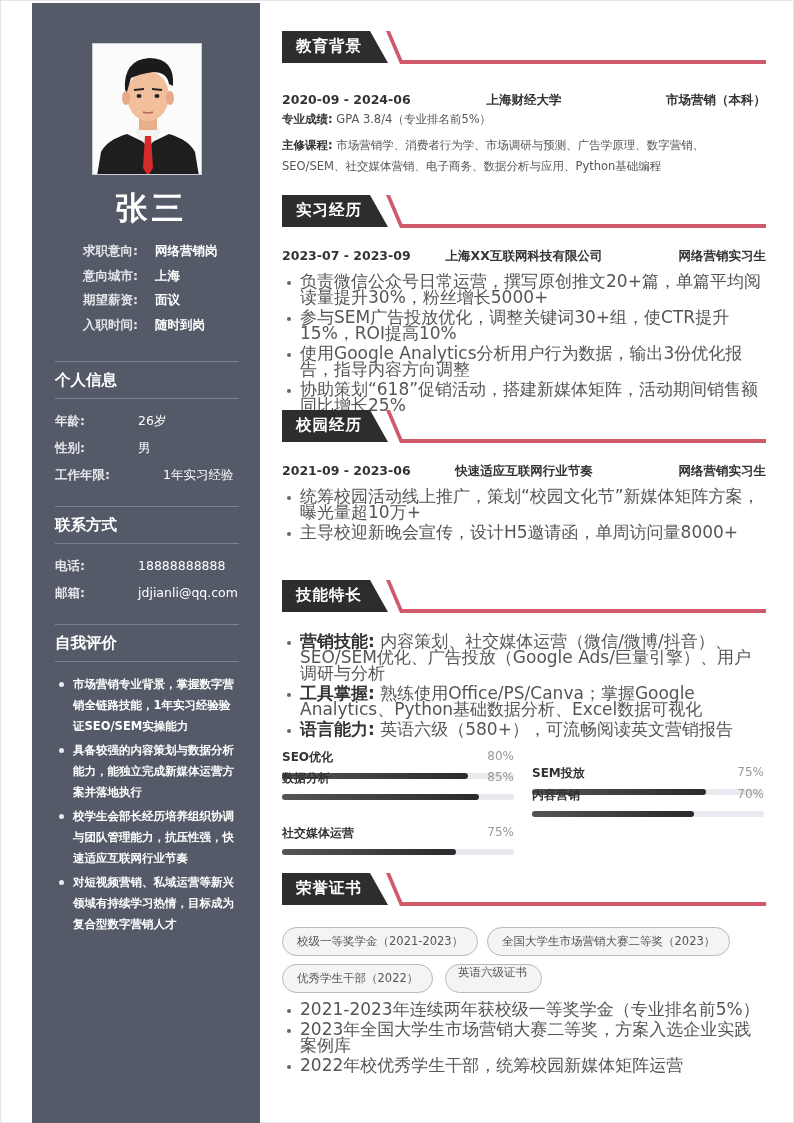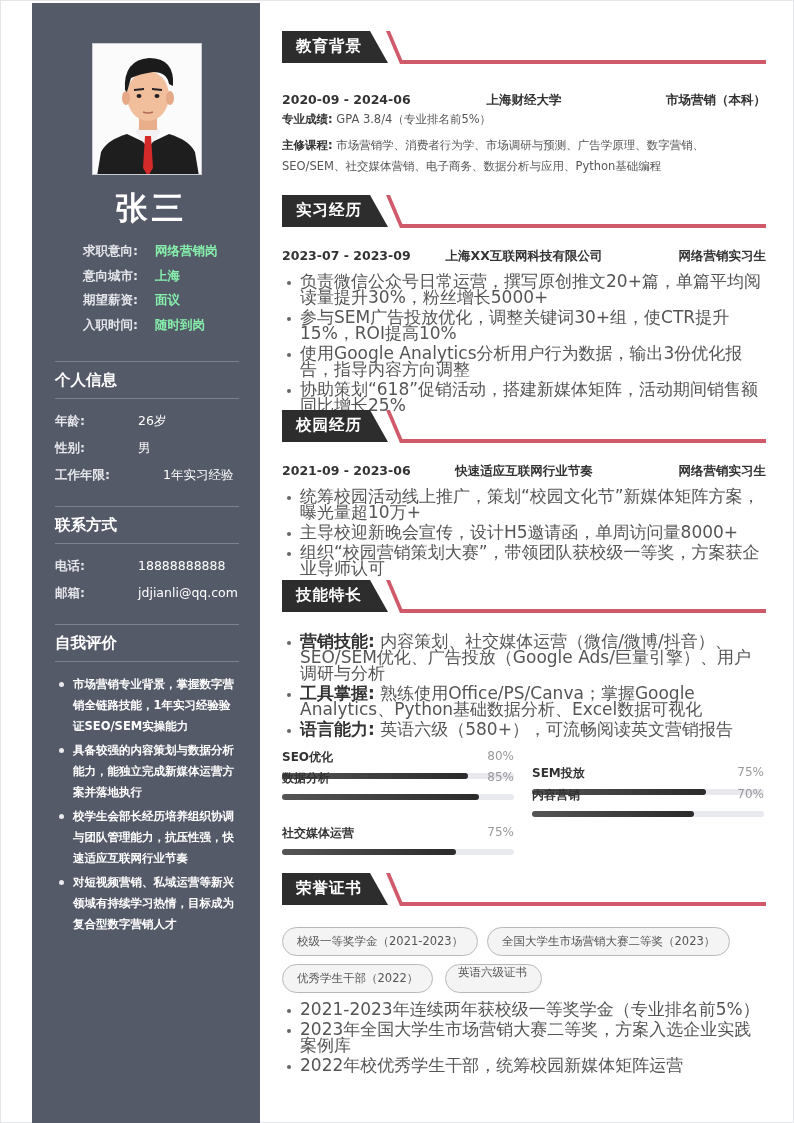--- a/index.html
+++ b/index.html
@@ -6,21 +6,21 @@
   html, body { width: 794px; height: 1123px; background: #ffffff; overflow: hidden; }
   body { font-family: "DejaVu Sans", "Liberation Sans", sans-serif; color: #333; position: relative; }
   .page { position: absolute; left: 0; top: 0; width: 794px; height: 1123px; border: 1px solid #e4e6ea; background: #fff; }
   
   .sidebar { position: absolute; left: 31px; top: 2px; width: 228px; height: 1120px; background: #545a68; color: #fff; }
   .photo { position: absolute; left: 60px; top: 40px; width: 110px; height: 132px; background: #fbfbfb; border: 1px solid #c9ccd2; overflow: hidden; }
   .name { position: absolute; left: 0; top: 184px; width: 228px; text-align: center; font-size: 32px; font-weight: bold; letter-spacing: 4px; color: #fff; padding-left: 11px; }
   .intent { position: absolute; left: 23px; top: 236px; width: 190px; }
   .intent .row { display: flex; font-size: 12.5px; font-weight: bold; height: 24.5px; line-height: 24.5px; margin-left: 28px; }
   .intent .k { color: #e4e6ea; width: 72px; }
-  .intent .v { color: #86efac; }
+  .intent .v { color: #ffffff; }
   .sb-sec { position: absolute; left: 23px; width: 184px; }
   .sb-line { height: 1px; background: #7d8290; }
   .sb-title { font-size: 15.5px; font-weight: bold; color: #fff; height: 36px; line-height: 36px; }
   .sb-kv { font-size: 12.5px; height: 27px; line-height: 27px; display: flex; gap: 39px; }
   .sb-kv .k { font-weight: bold; color: #e4e6ea; margin-right: 14px; }
   .sb-kv .v { color: #fff; }
   .eval-list { list-style: none; margin-top: 12px; }
   .eval-list li { position: relative; padding-left: 18px; font-size: 11.5px; font-weight: bold; line-height: 21px; color: #fff; margin-bottom: 3px; }
   .eval-list li::before { content: ""; position: absolute; left: 4px; top: 8px; width: 5px; height: 5px; border-radius: 50%; background: #e8eaee; }
   
@@ -198,21 +198,20 @@
       <div class="rule"></div>
     </div>
     <div class="row3" style="top:462px;">
       <span class="a">2021-09 - 2023-06</span>
       <span class="b">快速适应互联网行业节奏</span>
       <span class="c">网络营销实习生</span>
     </div>
     <ul class="blist" style="top:487px;">
       <li>统筹校园活动线上推广，策划“校园文化节”新媒体矩阵方案，曝光量超10万+</li>
       <li>主导校迎新晚会宣传，设计H5邀请函，单周访问量8000+</li>
-      <li>组织“校园营销策划大赛”，带领团队获校级一等奖，方案获企业导师认可</li>
     </ul>
 
     <div class="sec-head" style="top:579px;">
       <div class="tab">
           <span>技能特长</span>
         </div>
       <div class="slash"></div>
       <div class="rule"></div>
     </div>
     <ul class="blist" style="top:632px;">

